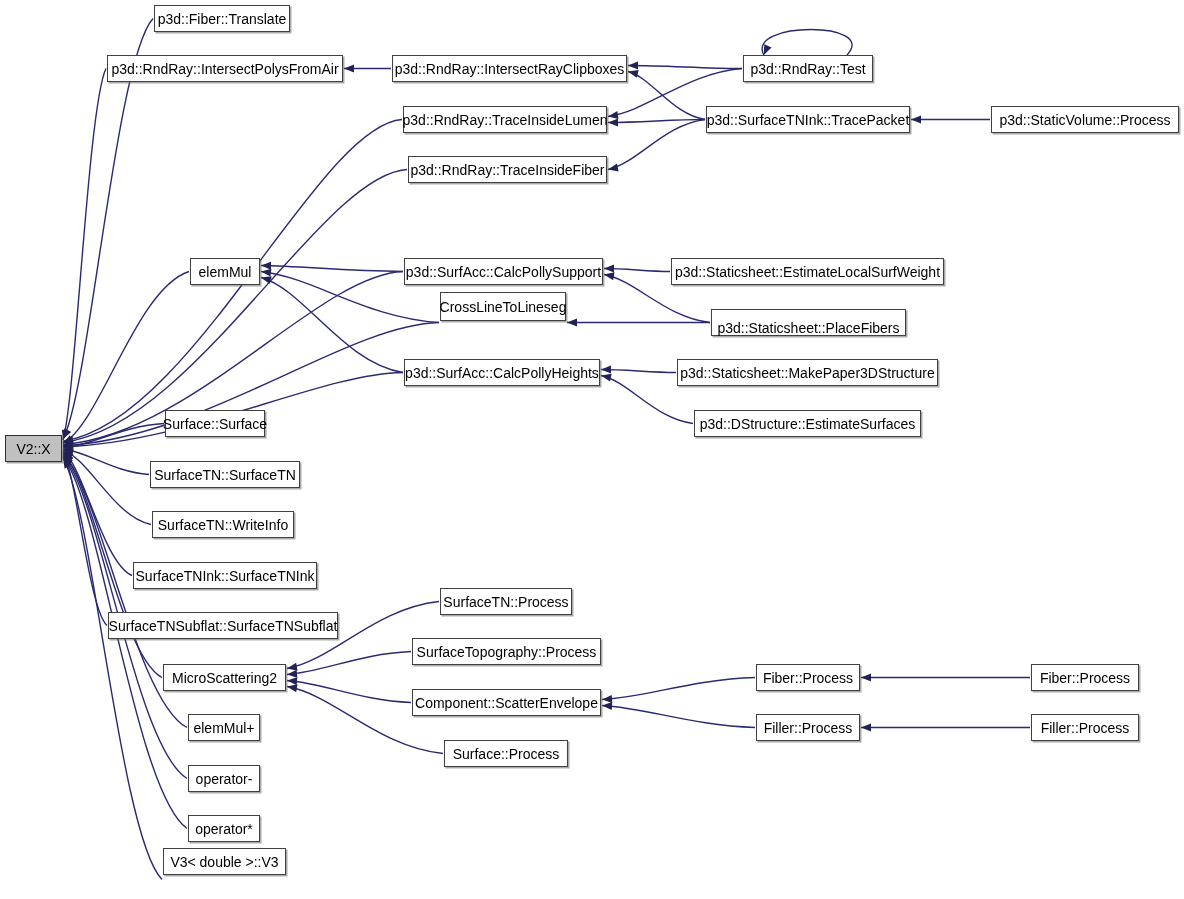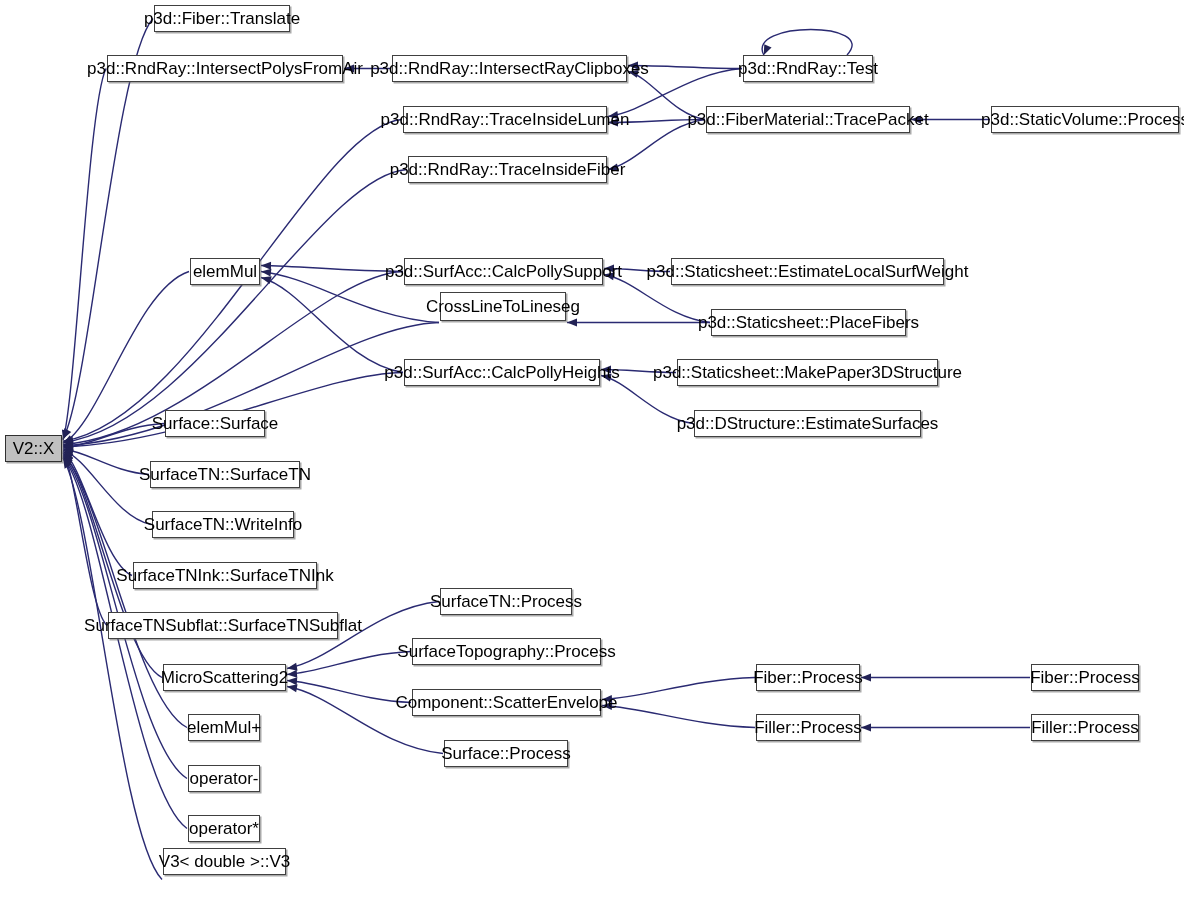--- a/index.html
+++ b/index.html
@@ -1,21 +1,21 @@
 <!DOCTYPE html>
 <html><head>
 <meta charset="utf-8">
 <title>Call Graph</title>
 <style>
   html,body{margin:0;padding:0;background:#ffffff;}
   #canvas{position:relative;width:1184px;height:899px;background:#ffffff;
           font-family:"Liberation Sans",sans-serif;overflow:hidden;}
   .node{position:absolute;box-sizing:border-box;display:flex;align-items:center;
         justify-content:center;border:1px solid #404040;background:#ffffff;
-        color:#000000;font-size:17px;line-height:1;white-space:nowrap;
+        color:#000000;font-size:14px;line-height:1;white-space:nowrap;
         box-shadow:1.5px 1.5px 0 0 rgba(100,100,100,0.55);}
   .node.root{background:#c0c0c0;border-color:#303030;}
   svg.edges{position:absolute;left:0;top:0;width:1184px;height:899px;
             pointer-events:none;}
   svg.edges path{fill:none;stroke:#2a2a72;stroke-width:1.4;}
   svg.edges polygon{fill:#222255;stroke:none;}
 </style>
 </head>
 <body>
 
@@ -119,41 +119,41 @@
       <div class="node" style="left: 392px; top: 55px; width: 235px; height: 27px;">
         <span>p3d::RndRay::IntersectRayClipboxes</span>
       </div>
       <div class="node" style="left: 743px; top: 55px; width: 130px; height: 27px;">
         <span>p3d::RndRay::Test</span>
       </div>
       <div class="node" style="left: 403px; top: 106px; width: 204px; height: 27px;">
         <span>p3d::RndRay::TraceInsideLumen</span>
       </div>
       <div class="node" style="left: 706px; top: 106px; width: 204px; height: 27px;">
-        <span>p3d::FiberMaterial::TracePacket</span>
+        <span>p3d::SurfaceTNInk::TracePacket</span>
       </div>
       <div class="node" style="left: 991px; top: 106px; width: 188px; height: 27px;">
         <span>p3d::StaticVolume::Process</span>
       </div>
       <div class="node" style="left: 408px; top: 156px; width: 199px; height: 27px;">
         <span>p3d::RndRay::TraceInsideFiber</span>
       </div>
       <div class="node" style="left: 190px; top: 258px; width: 70px; height: 27px;">
         <span>elemMul</span>
       </div>
       <div class="node" style="left: 404px; top: 258px; width: 199px; height: 27px;">
         <span>p3d::SurfAcc::CalcPollySupport</span>
       </div>
       <div class="node" style="left: 671px; top: 258px; width: 273px; height: 27px;">
         <span>p3d::Staticsheet::EstimateLocalSurfWeight</span>
       </div>
       <div class="node" style="left: 440px; top: 292px; width: 126px; height: 29px;">
         <span>CrossLineToLineseg</span>
       </div>
-      <div class="node" style="left: 711px; top: 309px; width: 195px; height: 27px;">
+      <div class="node" style="left: 711px; top: 309px; width: 195px; height: 27px; align-items: flex-end;">
         <span>p3d::Staticsheet::PlaceFibers</span>
       </div>
       <div class="node" style="left: 404px; top: 359px; width: 196px; height: 27px;">
         <span>p3d::SurfAcc::CalcPollyHeights</span>
       </div>
       <div class="node" style="left: 677px; top: 359px; width: 261px; height: 27px;">
         <span>p3d::Staticsheet::MakePaper3DStructure</span>
       </div>
       <div class="node" style="left: 694px; top: 410px; width: 227px; height: 27px;">
         <span>p3d::DStructure::EstimateSurfaces</span>

